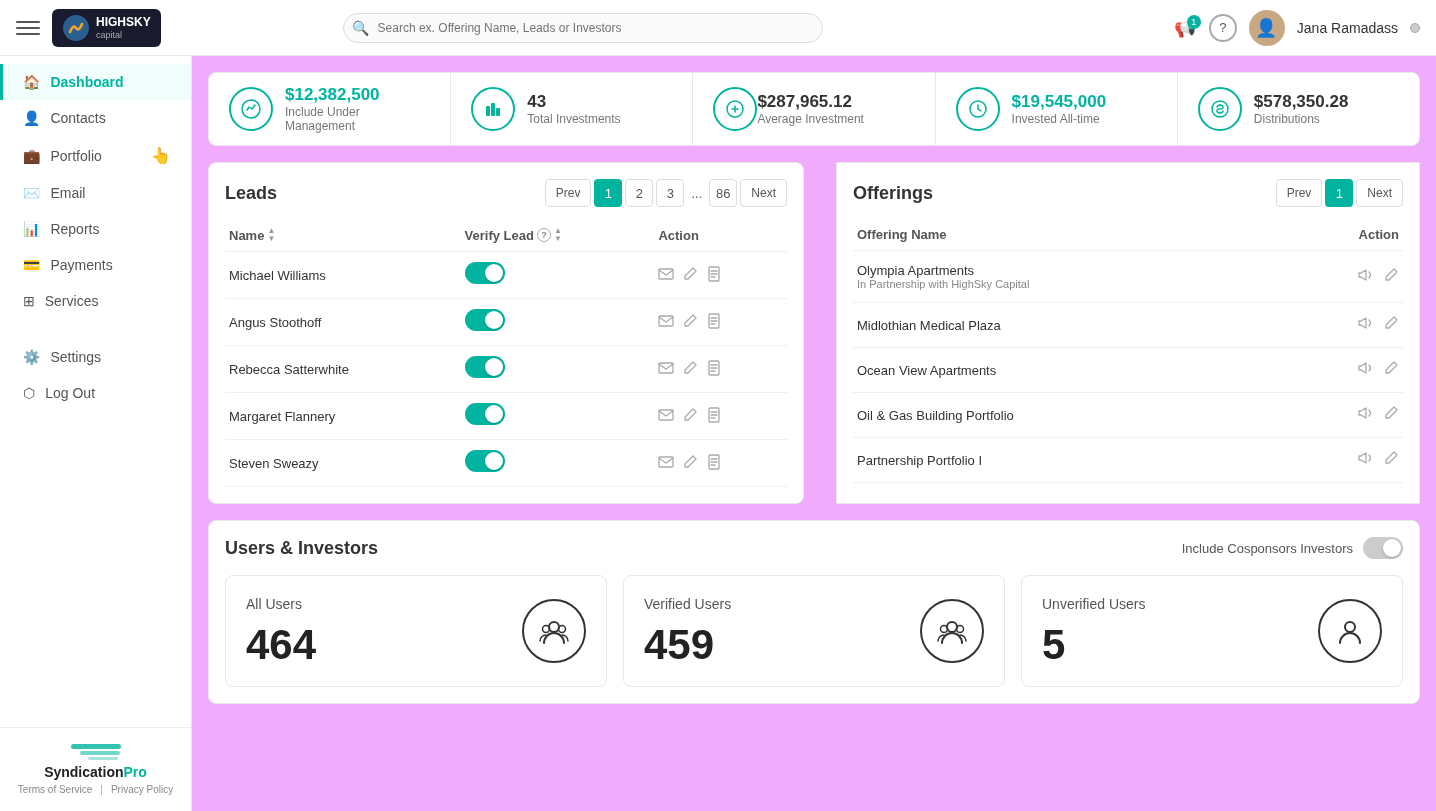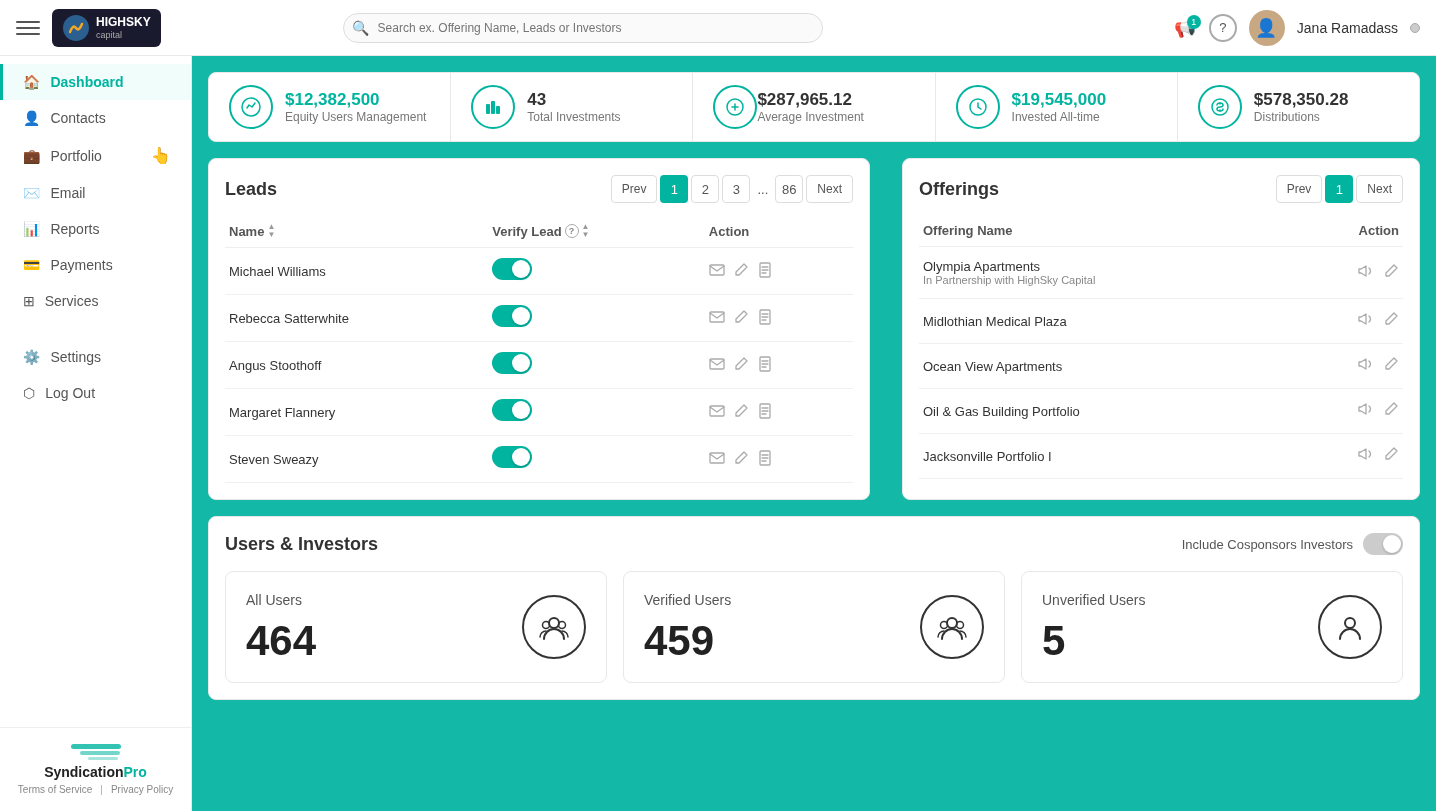--- a/index.html
+++ b/index.html
@@ -96,33 +96,33 @@
         <span>Syndication</span><span style="color:#00b4a0;">Pro</span>
       </div>
       <div style="display:flex;gap:8px;margin-top:4px;">
         <a href="#" style="font-size:10px;color:#888;text-decoration:none;">Terms of Service</a>
         <span style="font-size:10px;color:#aaa;">|</span>
         <a href="#" style="font-size:10px;color:#888;text-decoration:none;text-align:right;">Privacy Policy</a>
       </div>
     </div>
   </aside>
 
-  <main style="flex:1;overflow-y:auto;padding:16px;background:#14b8a6;">
+  <main style="flex:1;overflow-y:auto;padding:16px;background:#f0abfc;">
 
     <div style="display:flex;background:#fff;border-radius:8px;border:1px solid #e8e8e8;margin-bottom:16px;">
       <div style="flex:1;display:flex;align-items:center;gap:12px;padding:12px 20px;border-right:1px solid #e8e8e8;">
         <div style="width:44px;height:44px;border-radius:50%;border:2px solid #00b4a0;display:flex;align-items:center;justify-content:center;color:#00b4a0;font-size:18px;flex-shrink:0;">
           <svg width="22" height="22" viewBox="0 0 22 22" fill="none">
             <circle cx="11" cy="11" r="9" stroke="#00b4a0" stroke-width="1.5"></circle>
             <path d="M7 12l2-3 3 2 3-4" stroke="#00b4a0" stroke-width="1.5" stroke-linecap="round" stroke-linejoin="round"></path>
           </svg>
         </div>
         <div>
           <div style="font-size:17px;font-weight:700;color:#00b4a0;">$12,382,500</div>
-          <div style="font-size:12px;color:#777;">Equity Users Management</div>
+          <div style="font-size:12px;color:#777;">Include Under Management</div>
         </div>
       </div>
       <div style="flex:1;display:flex;align-items:center;gap:12px;padding:12px 20px;border-right:1px solid #e8e8e8;">
         <div style="width:44px;height:44px;border-radius:50%;border:2px solid #00b4a0;display:flex;align-items:center;justify-content:center;color:#00b4a0;font-size:18px;flex-shrink:0;">
           <svg width="22" height="22" viewBox="0 0 22 22" fill="none">
             <rect x="4" y="8" width="4" height="10" rx="1" fill="#00b4a0"></rect>
             <rect x="9" y="5" width="4" height="13" rx="1" fill="#00b4a0"></rect>
             <rect x="14" y="10" width="4" height="8" rx="1" fill="#00b4a0"></rect>
           </svg>
         </div>
@@ -237,21 +237,21 @@
           <svg width="16" height="16" viewBox="0 0 16 16" fill="none">
                         <rect x="3" y="1" width="10" height="14" rx="1" stroke="#aaa" stroke-width="1.3"></rect>
                         <path d="M5 5h6M5 8h6M5 11h4" stroke="#aaa" stroke-width="1.3" stroke-linecap="round"></path>
                       </svg>
         </span>
       </div>
     </td>
   </tr>
               <tr>
     <td style="padding:10px 4px;border-bottom:1px solid #f0f0f0;font-size:13px;color:#333;">
-      <span>Rebecca Satterwhite</span>
+      <span>Angus Stoothoff</span>
     </td>
     <td style="padding:10px 4px;border-bottom:1px solid #f0f0f0;">
       <div style="width:40px;height:22px;border-radius:11px;background:#00b4a0;position:relative;cursor:pointer;display:inline-block;">
         <div style="position:absolute;width:18px;height:18px;border-radius:50%;background:#fff;top:2px;right:2px;box-shadow:0 1px 3px rgba(0,0,0,0.2);"></div>
       </div>
     </td>
     <td style="padding:10px 4px;border-bottom:1px solid #f0f0f0;">
       <div style="display:flex;gap:8px;align-items:center;">
         <span style="color:#aaa;cursor:pointer;font-size:15px;" title="Email">
           <svg width="16" height="16" viewBox="0 0 16 16" fill="none">
@@ -268,21 +268,21 @@
           <svg width="16" height="16" viewBox="0 0 16 16" fill="none">
                         <rect x="3" y="1" width="10" height="14" rx="1" stroke="#aaa" stroke-width="1.3"></rect>
                         <path d="M5 5h6M5 8h6M5 11h4" stroke="#aaa" stroke-width="1.3" stroke-linecap="round"></path>
                       </svg>
         </span>
       </div>
     </td>
   </tr>
               <tr>
     <td style="padding:10px 4px;border-bottom:1px solid #f0f0f0;font-size:13px;color:#333;">
-      <span>Angus Stoothoff</span>
+      <span>Rebecca Satterwhite</span>
     </td>
     <td style="padding:10px 4px;border-bottom:1px solid #f0f0f0;">
       <div style="width:40px;height:22px;border-radius:11px;background:#00b4a0;position:relative;cursor:pointer;display:inline-block;">
         <div style="position:absolute;width:18px;height:18px;border-radius:50%;background:#fff;top:2px;right:2px;box-shadow:0 1px 3px rgba(0,0,0,0.2);"></div>
       </div>
     </td>
     <td style="padding:10px 4px;border-bottom:1px solid #f0f0f0;">
       <div style="display:flex;gap:8px;align-items:center;">
         <span style="color:#aaa;cursor:pointer;font-size:15px;" title="Email">
           <svg width="16" height="16" viewBox="0 0 16 16" fill="none">
@@ -363,21 +363,21 @@
                         <path d="M5 5h6M5 8h6M5 11h4" stroke="#aaa" stroke-width="1.3" stroke-linecap="round"></path>
                       </svg>
         </span>
       </div>
     </td>
   </tr>
             </tbody>
         </table>
       </div>
 
-      <div style="width:518px;background:#fff;border-radius:8px;border:1px solid #e8e8e8;padding:16px;flex-shrink:0;">
+      <div style="width:584px;background:#fff;border-radius:0;border:1px solid #e8e8e8;padding:16px;flex-shrink:0;">
         <div style="display:flex;align-items:center;justify-content:space-between;margin-bottom:12px;">
           <h2 style="font-size:18px;font-weight:600;">Offerings</h2>
           <div style="display:flex;align-items:center;gap:3px;">
             <button style="height:28px;padding:0 10px;border:1px solid #ddd;border-radius:4px;background:#fff;cursor:pointer;font-size:12px;color:#555;">Prev</button>
             <button style="width:28px;height:28px;border:none;border-radius:4px;background:#00b4a0;color:#fff;cursor:pointer;font-size:13px;">1</button>
             <button style="height:28px;padding:0 10px;border:1px solid #ddd;border-radius:4px;background:#fff;cursor:pointer;font-size:12px;color:#555;">Next</button>
           </div>
         </div>
         <table style="width:100%;border-collapse:collapse;">
           <thead>
@@ -466,21 +466,21 @@
         <span style="color:#aaa;cursor:pointer;" title="Edit">
           <svg width="16" height="16" viewBox="0 0 16 16" fill="none">
                         <path d="M11 2l3 3-8 8H3v-3l8-8z" stroke="#aaa" stroke-width="1.3" stroke-linejoin="round"></path>
                       </svg>
         </span>
       </div>
     </td>
   </tr>
               <tr>
     <td style="padding:12px 4px;border-bottom:1px solid #f0f0f0;">
-      <div style="font-size:13px;color:#333;">Jacksonville Portfolio I</div>
+      <div style="font-size:13px;color:#333;">Partnership Portfolio I</div>
 
     </td>
     <td style="padding:12px 4px;border-bottom:1px solid #f0f0f0;text-align:right;">
       <div style="display:inline-flex;gap:10px;align-items:center;">
         <span style="color:#aaa;cursor:pointer;" title="Announce">
           <svg width="16" height="16" viewBox="0 0 16 16" fill="none">
                         <path d="M2 6h2l5-3v10l-5-3H2V6z" stroke="#aaa" stroke-width="1.3" stroke-linejoin="round"></path>
                         <path d="M12 5c1 .8 1.5 1.8 1.5 3S13 10.2 12 11" stroke="#aaa" stroke-width="1.3" stroke-linecap="round"></path>
                       </svg>
         </span>

